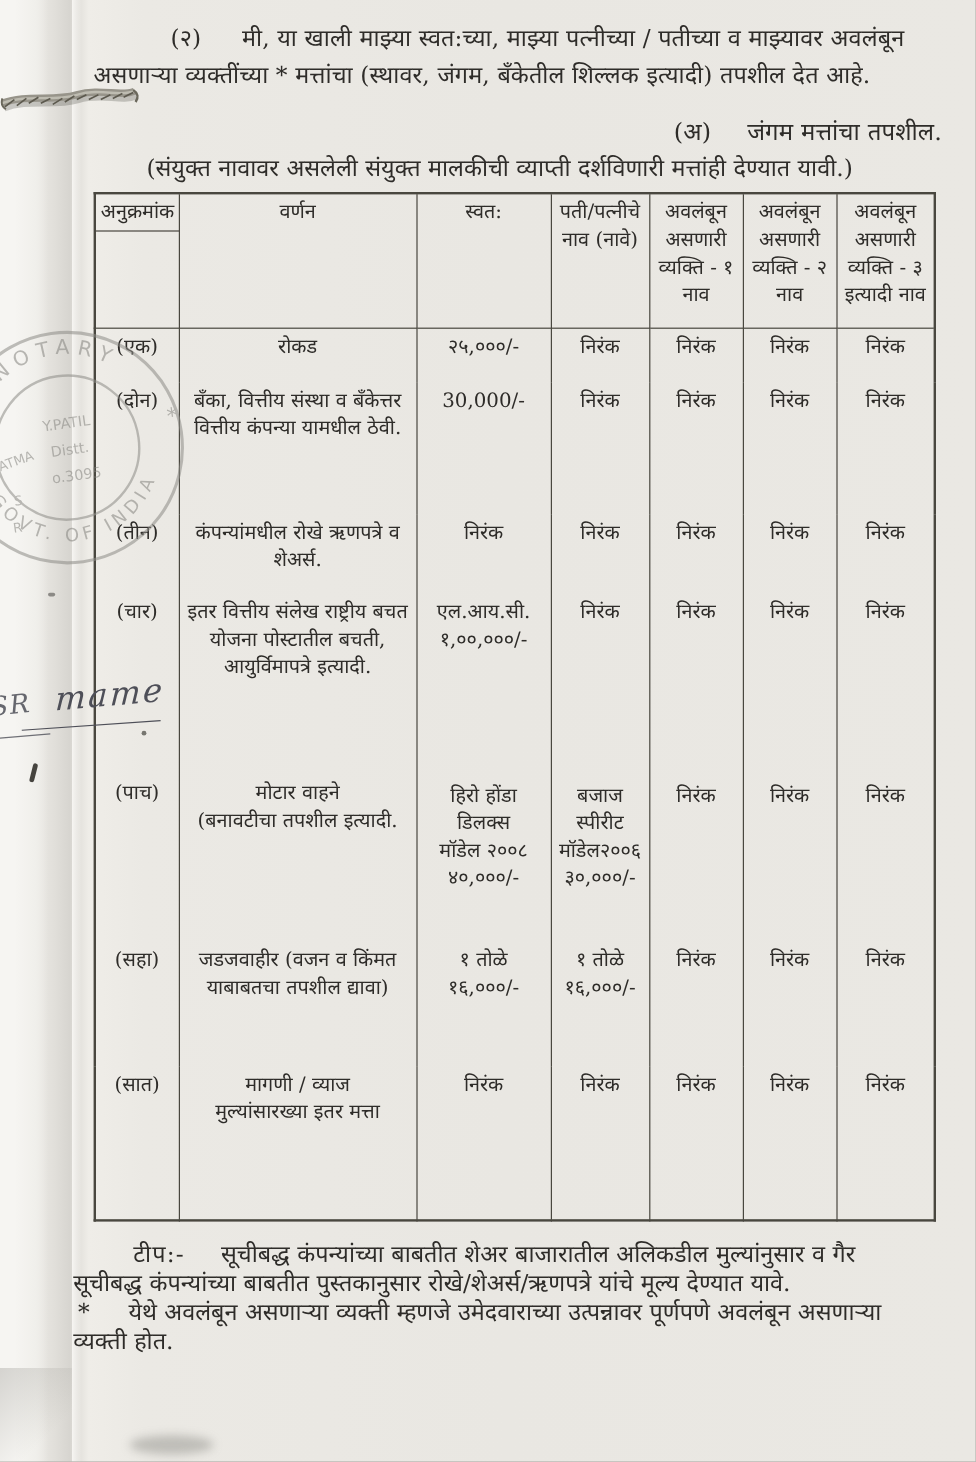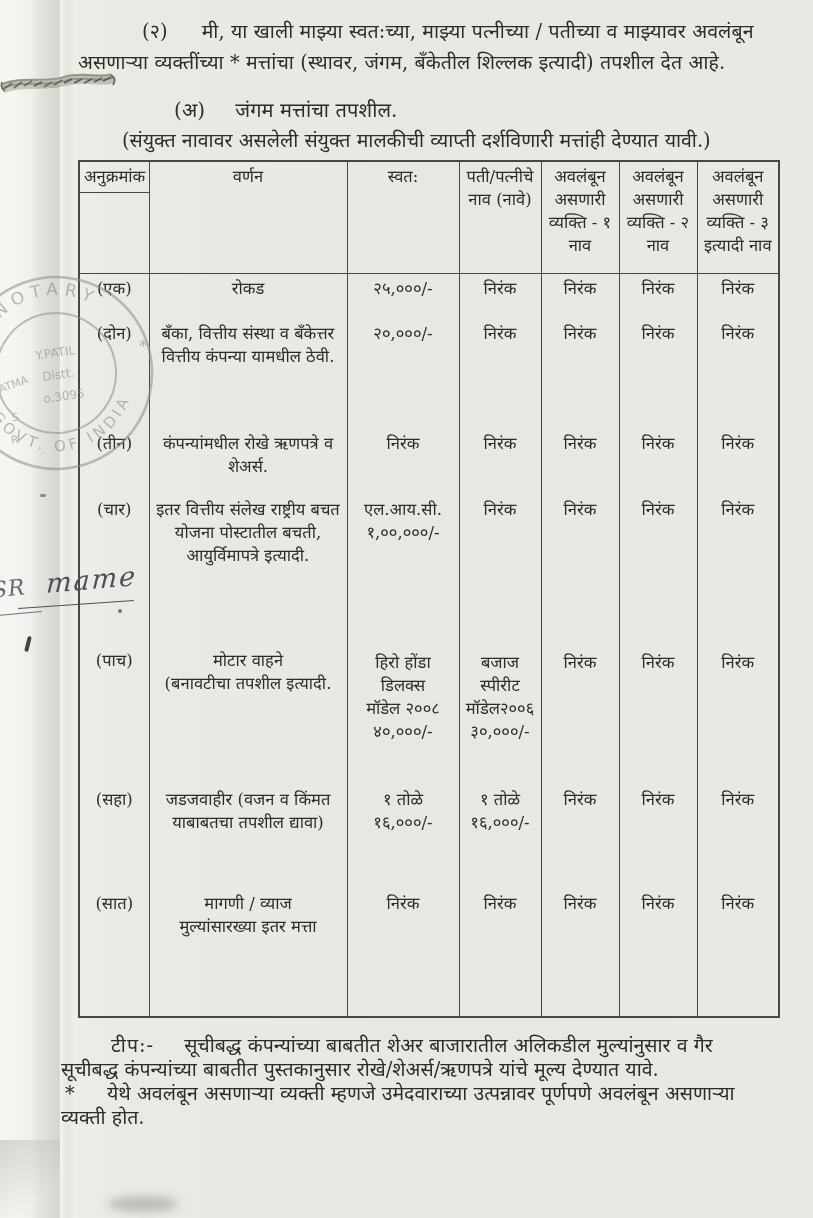--- a/index.html
+++ b/index.html
@@ -38,21 +38,21 @@
   .speck1{left:26px;top:636px;width:4px;height:16px;transform:rotate(14deg);}
   .speck2{left:40px;top:494px;width:6px;height:3px;opacity:.55;}
   .speck3{left:118px;top:609px;width:4px;height:4px;border-radius:50%;opacity:.7;}
 
   .content{position:absolute;left:0;top:0;width:813px;padding:16px 28px 0 78px;box-sizing:border-box;}
 
   .para{margin:0;font-size:19.5px;line-height:31px;text-indent:32px;letter-spacing:.1px;}
   .clabel{display:inline-block;min-width:44px;}
   .gap{display:inline-block;width:34px;}
 
-  .secA{margin:17px 0 0 0;font-size:20px;line-height:30px;}
+  .secA{margin:17px 0 0 0;font-size:20px;line-height:30px;text-align:right;}
   .secA .clabel{margin-left:32px;min-width:44px;}
   .secA .gap{width:30px;}
   .subtitle{margin:2px 0 0 44px;font-size:19.5px;line-height:28px;}
 
   table.assets{
     border-collapse:collapse;table-layout:fixed;
     width:700px;margin:5px 0 0 0;
     font-size:16.5px;line-height:23px;
   }
   table.assets col.w0{width:70px;}  table.assets col.w1{width:198px;}
@@ -192,21 +192,21 @@
         <td class="desc pre">रोकड</td>
         <td class="val">२५,०००/-</td>
         <td class="val">निरंक</td>
         <td class="val">निरंक</td>
         <td class="val">निरंक</td>
         <td class="val">निरंक</td>
       </tr>
       <tr class="r1">
         <td class="c0">(दोन)</td>
         <td class="desc pre">बँका, वित्तीय संस्था व बँकेत्तर वित्तीय कंपन्या यामधील ठेवी.</td>
-        <td class="val">२०,०००/-</td>
+        <td class="val">30,000/-</td>
         <td class="val">निरंक</td>
         <td class="val">निरंक</td>
         <td class="val">निरंक</td>
         <td class="val">निरंक</td>
       </tr>
       <tr class="r2">
         <td class="c0">(तीन)</td>
         <td class="desc pre">कंपन्यांमधील रोखे ऋणपत्रे व शेअर्स.</td>
         <td class="val">निरंक</td>
         <td class="val">निरंक</td>

